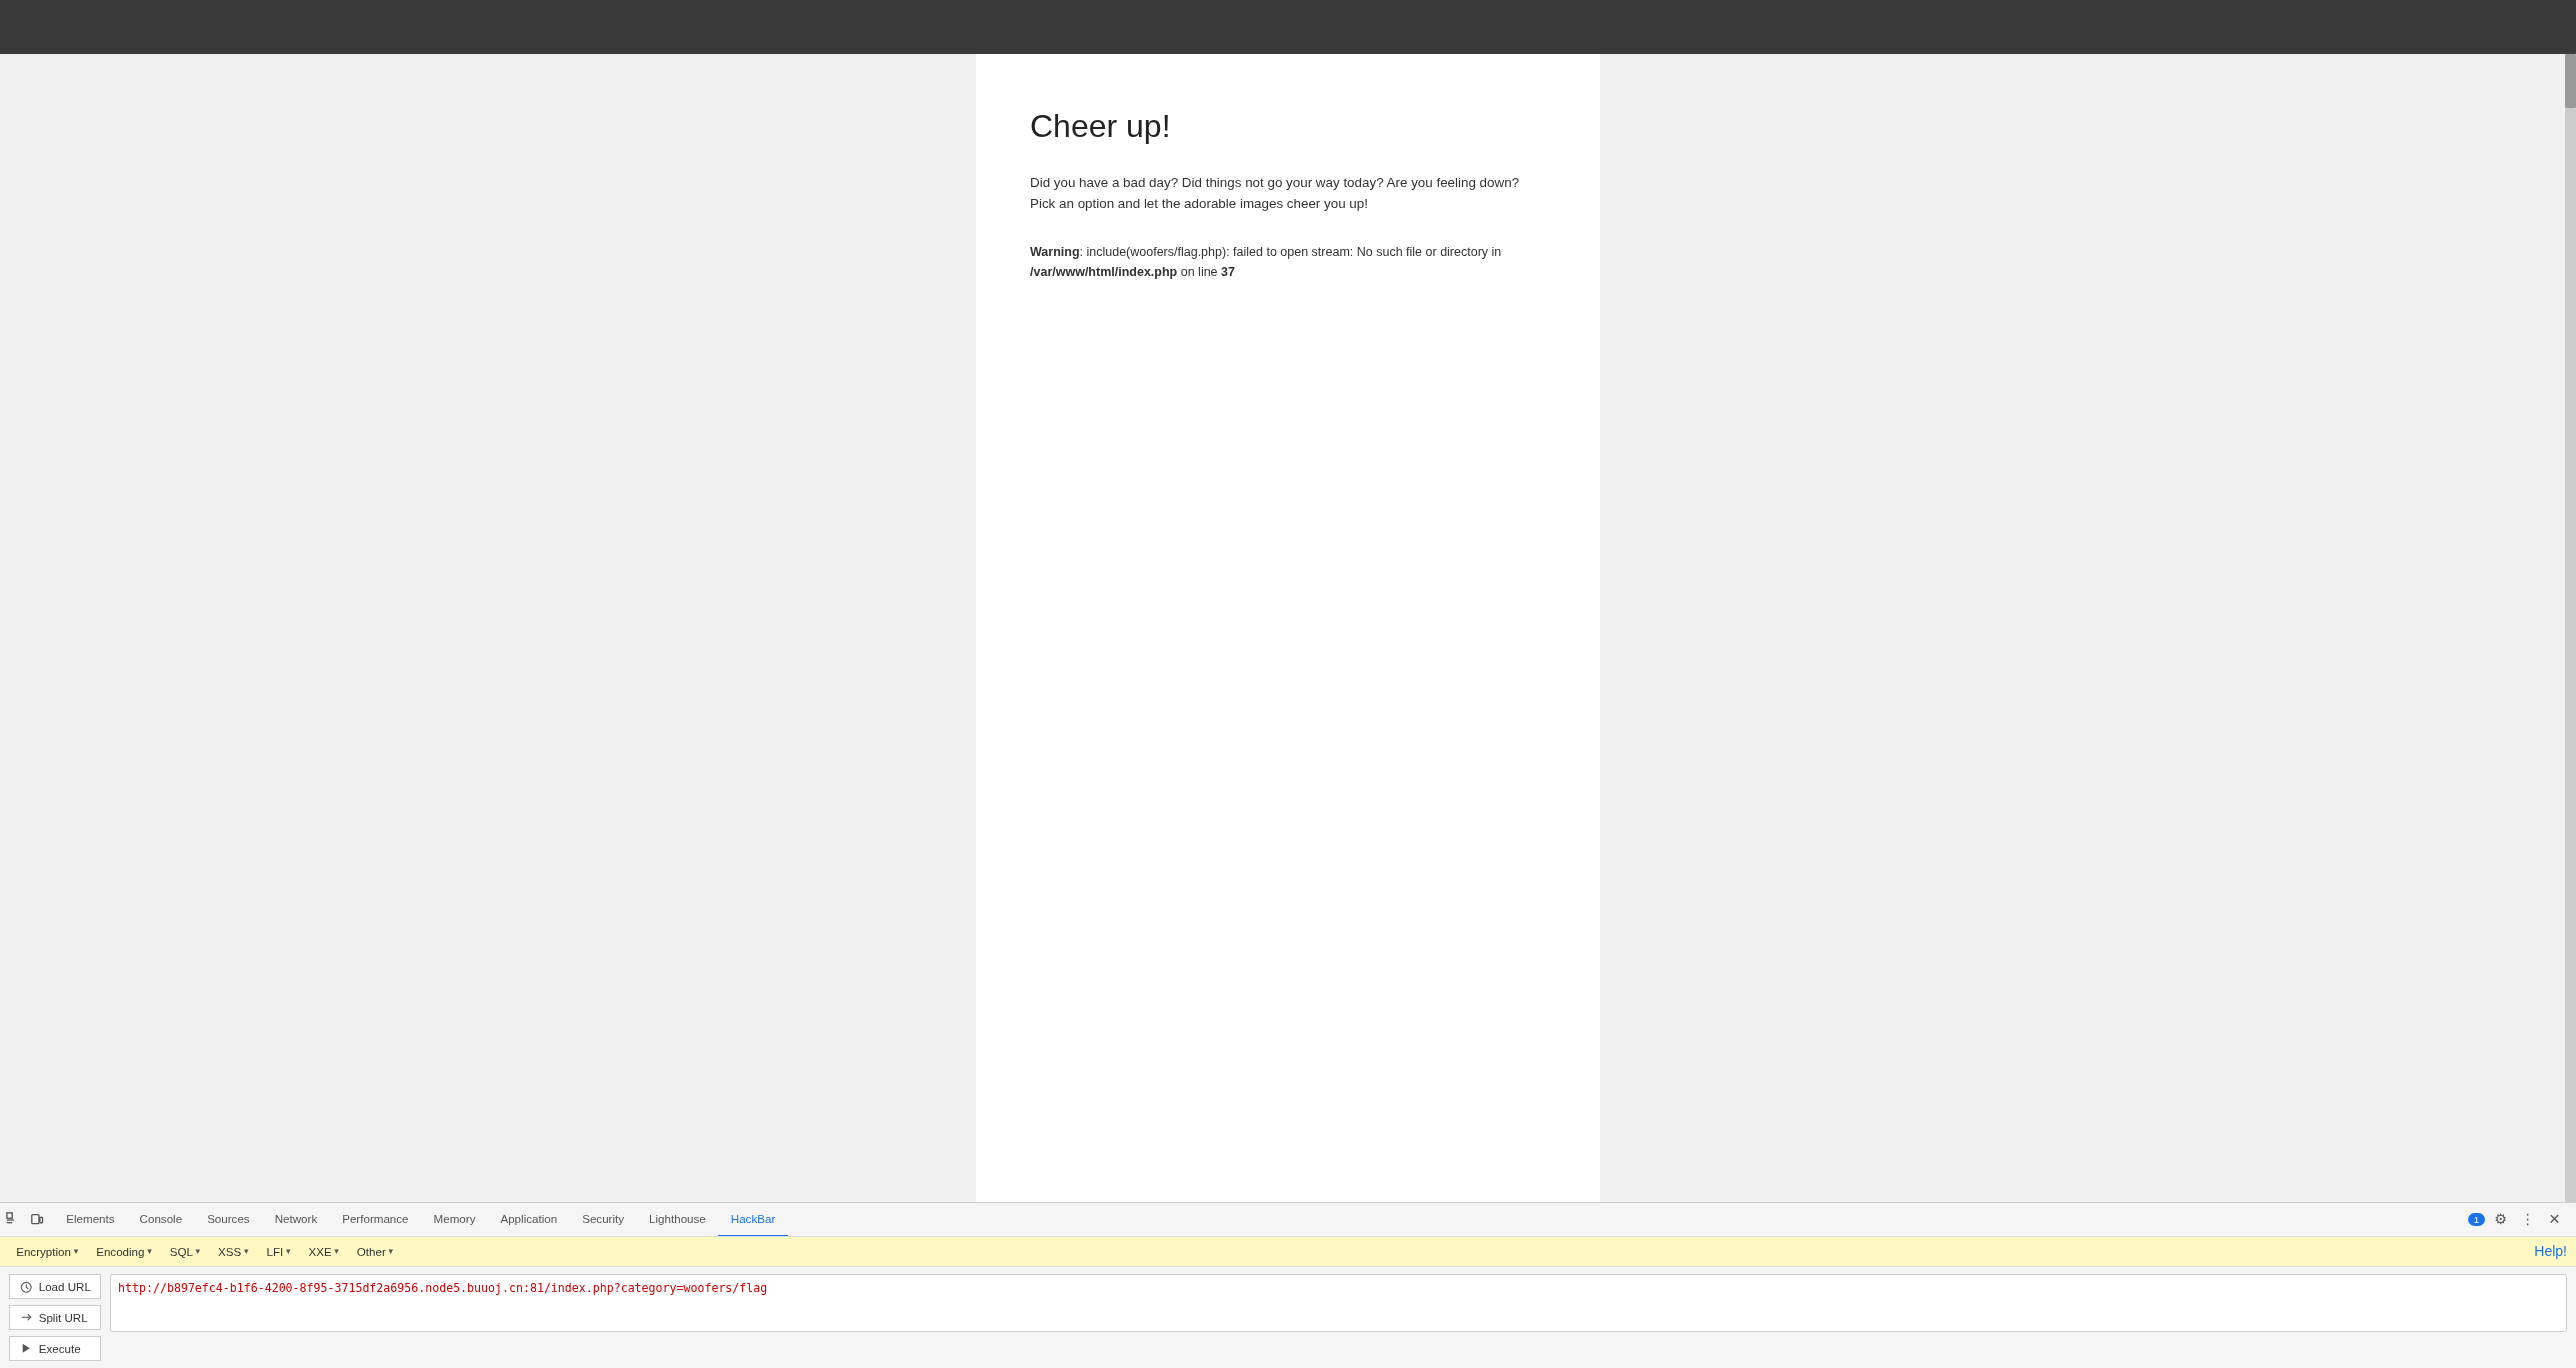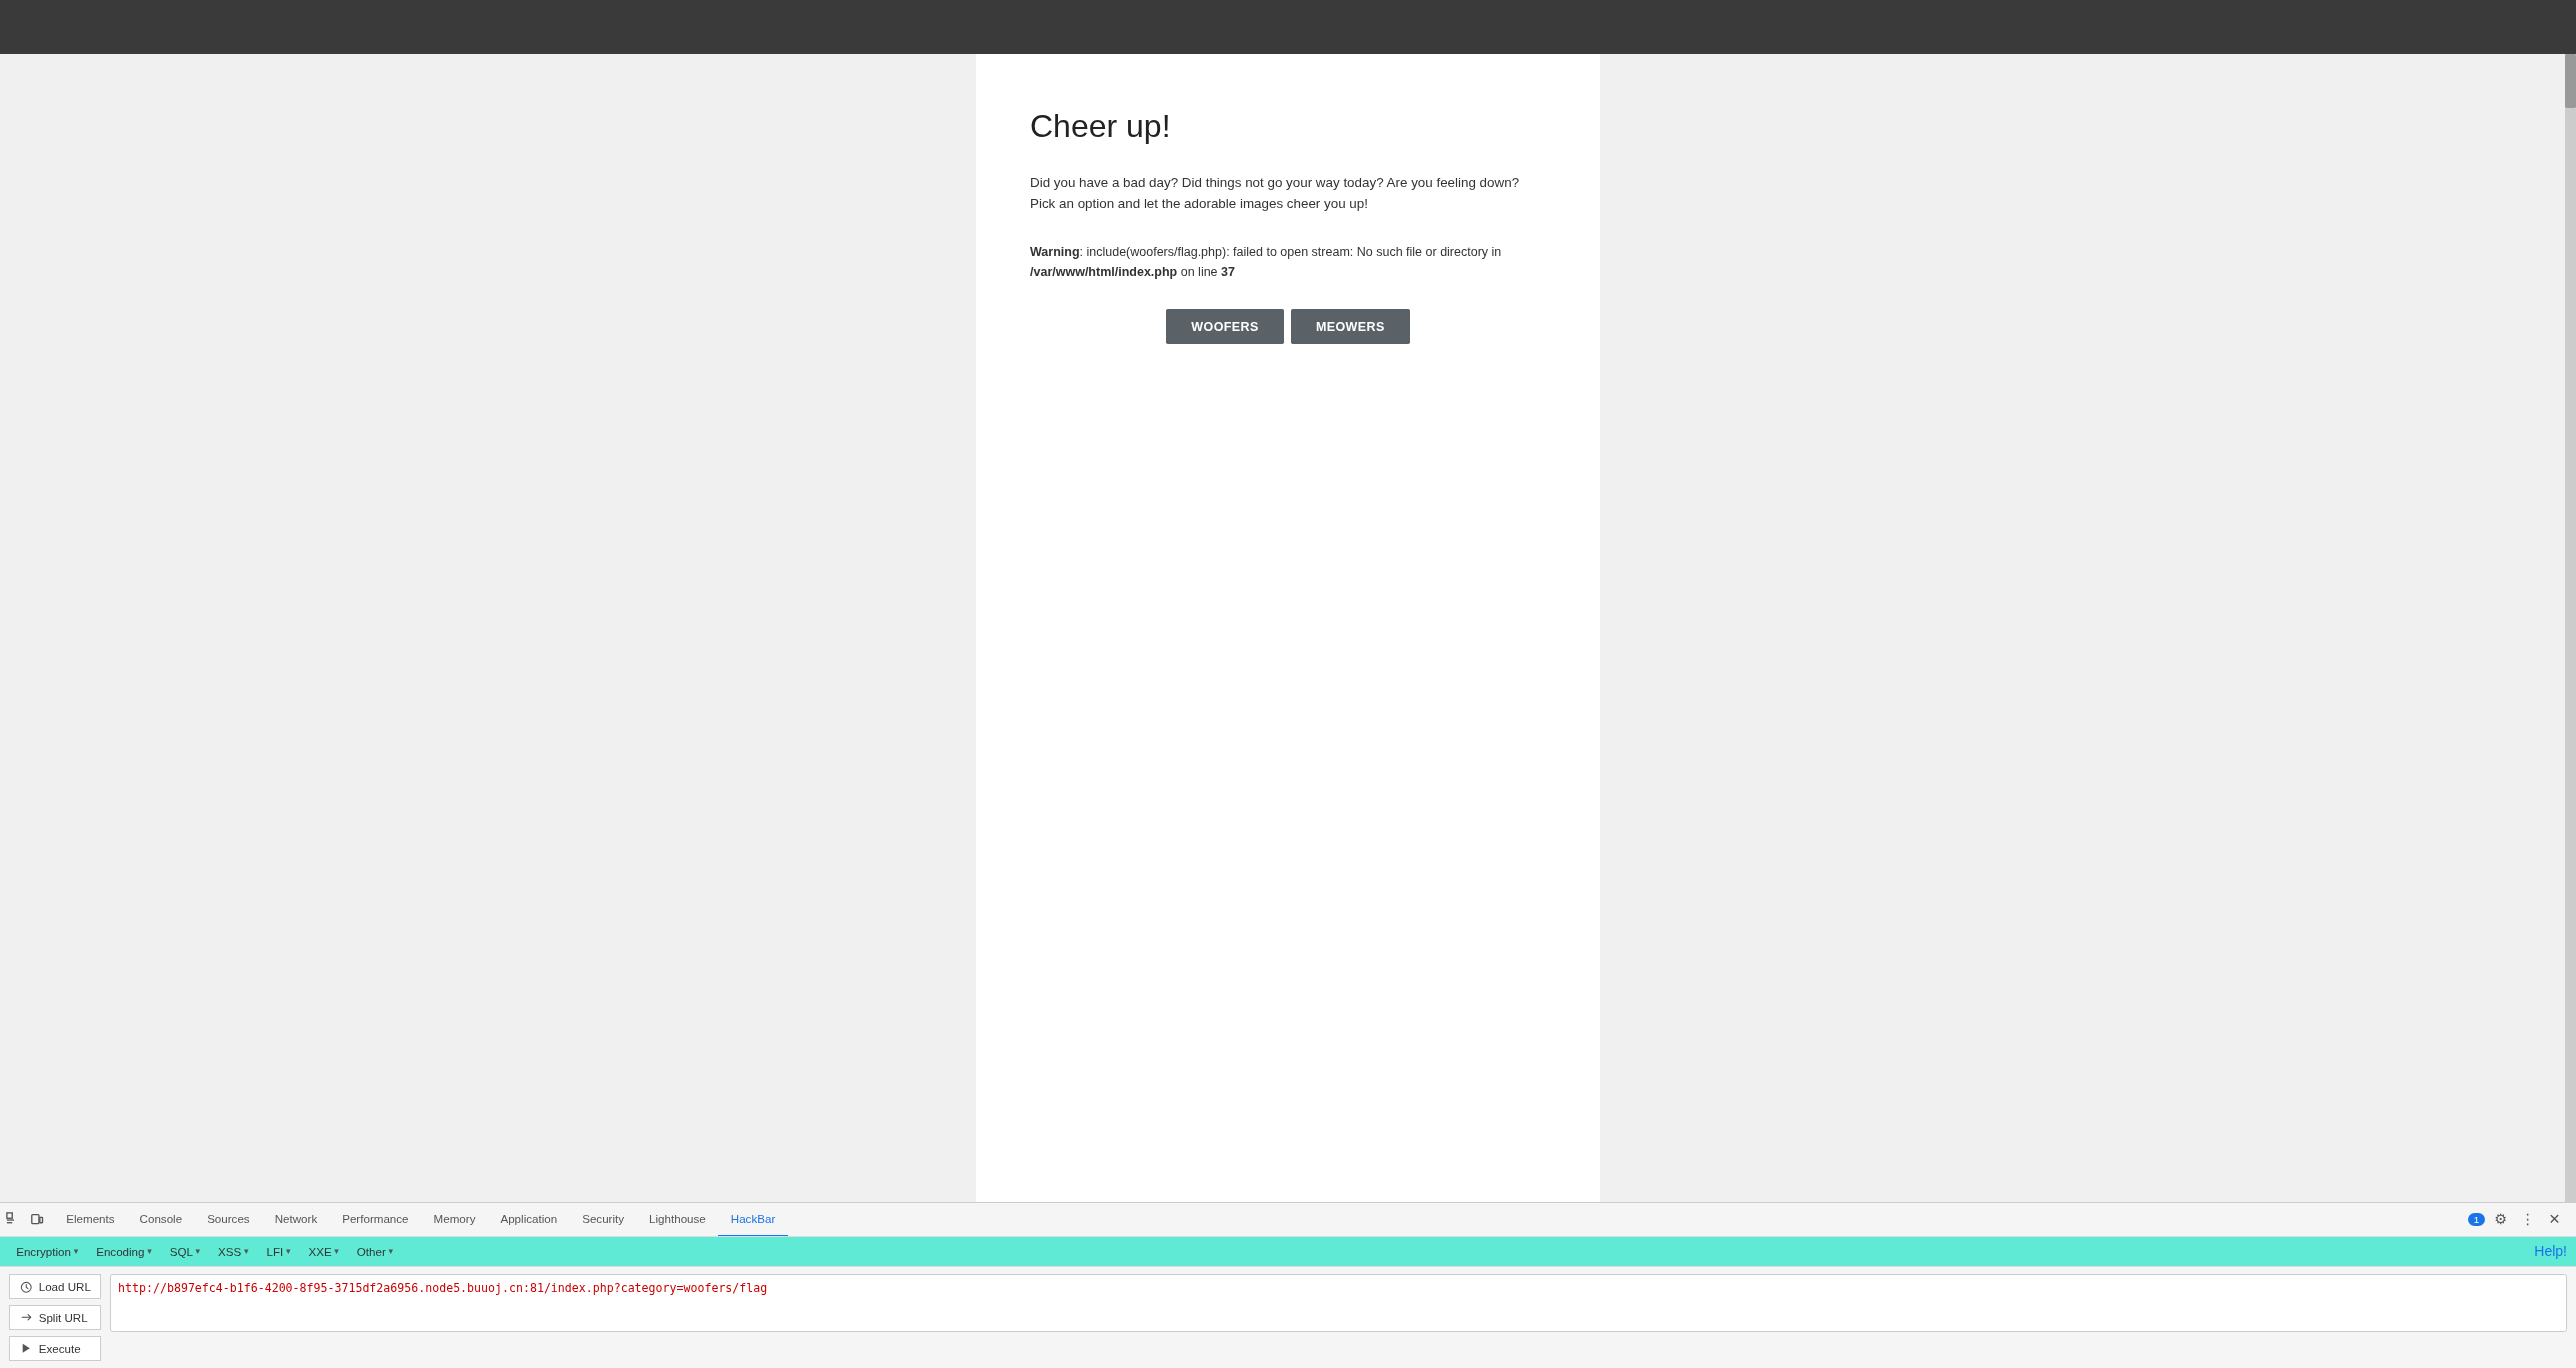--- a/index.html
+++ b/index.html
@@ -196,21 +196,21 @@
       color: #555;
       font-size: 14.3px;
     }
 
     
     .hackbar-toolbar {
       display: flex;
       align-items: center;
       padding: 5.4px 9px;
       border-bottom: 0.9px solid #ddd;
-      background: #5eead4;
+      background: #fef9c3;
       gap: 3.6px;
     }
 
     .hb-dropdown {
       display: flex;
       align-items: center;
       gap: 2.7px;
       padding: 2.7px 7.2px;
       font-size: 11.6px;
       color: #333;
@@ -329,24 +329,20 @@
   <div class="page-content">
     <div class="page-card">
       <h1 class="page-title">Cheer up!</h1>
       <p class="page-desc">Did you have a bad day? Did things not go your way today? Are you feeling down? Pick an option and let the adorable images cheer you up!</p>
 
       <div class="warning-block">
         <span class="warn-label">Warning</span><span>: include(woofers/flag.php): failed to open stream: No such file or directory in </span><span class="warn-path">/var/www/html/index.php</span><span> on line </span><span class="warn-num">37</span>
       </div>
 
 
-      <div class="btn-row">
-        <button class="btn-woofers">WOOFERS</button>
-        <button class="btn-meowers">MEOWERS</button>
-      </div>
     </div>
 
     <div class="scrollbar">
       <div class="scrollbar-thumb"></div>
     </div>
   </div>
 </div>
 
 <div class="devtools">
 

